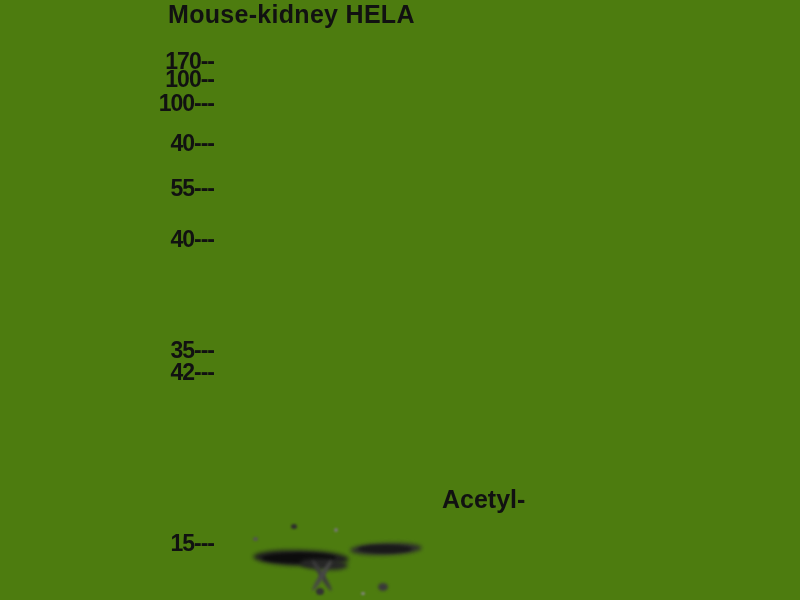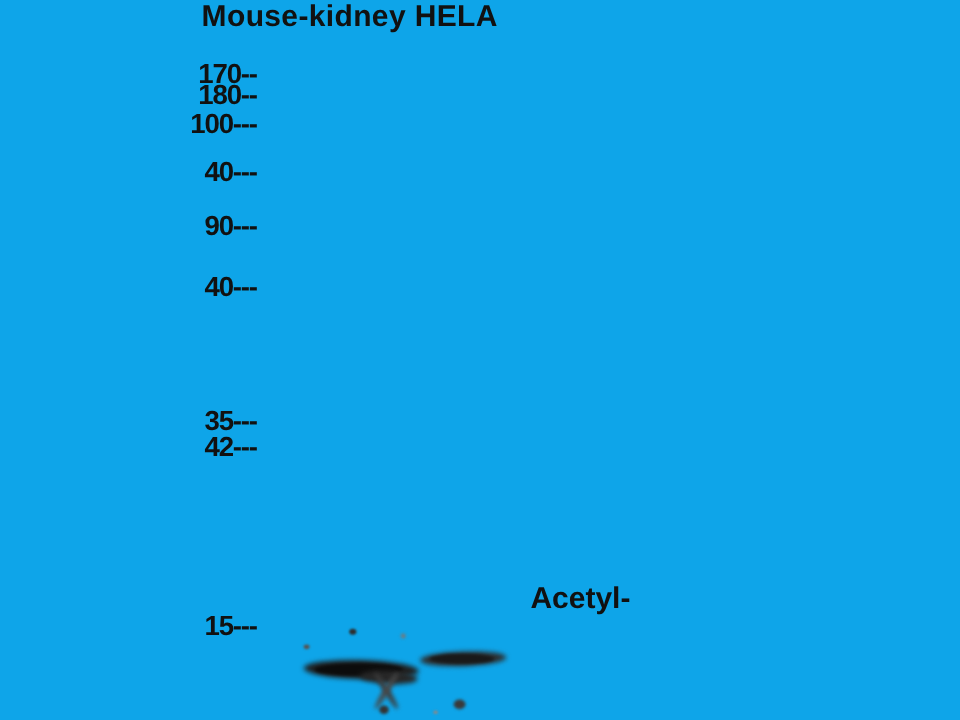--- a/index.html
+++ b/index.html
@@ -4,21 +4,21 @@
 <style>
   html, body {
     margin: 0;
     padding: 0;
     background: #ffffff;
   }
   .figure {
     position: relative;
     width: 800px;
     height: 600px;
-    background: #0ea5e9;
+    background: #4d7c0f;
     overflow: hidden;
     font-family: "Liberation Sans", sans-serif;
     color: #111;
   }
   .title {
     position: absolute;
     left: 168px;
     top: 0px;
     font-size: 25px;
     font-weight: bold;
@@ -83,28 +83,28 @@
 </style>
 </head>
 <body>
 
 <div class="figure">
 
   <div class="title">Mouse-kidney HELA</div>
 
   <div class="ladder">
       <div class="marker" style="top: 49px;">170--</div>
-      <div class="marker" style="top: 67px;">180--</div>
+      <div class="marker" style="top: 67px;">100--</div>
       <div class="marker" style="top: 91px;">100---</div>
       <div class="marker" style="top: 131px;">40---</div>
-      <div class="marker" style="top: 176px;">90---</div>
+      <div class="marker" style="top: 176px;">55---</div>
       <div class="marker" style="top: 227px;">40---</div>
       <div class="marker" style="top: 294px; margin-top: 44px;">35---</div>
       <div class="marker" style="top: 360px;">42---</div>
-      <div class="marker" style="top: 509px;">15---</div>
+      <div class="marker" style="top: 531px;">15---</div>
     </div>
 
   <div class="blot">
     <div class="band b1-main"></div>
     <div class="band b1-core"></div>
     <div class="band b1-tail"></div>
     <div class="stroke sm-a"></div>
     <div class="stroke sm-b"></div>
     <div class="speck sm-drip"></div>
     <div class="band b2-main"></div>

